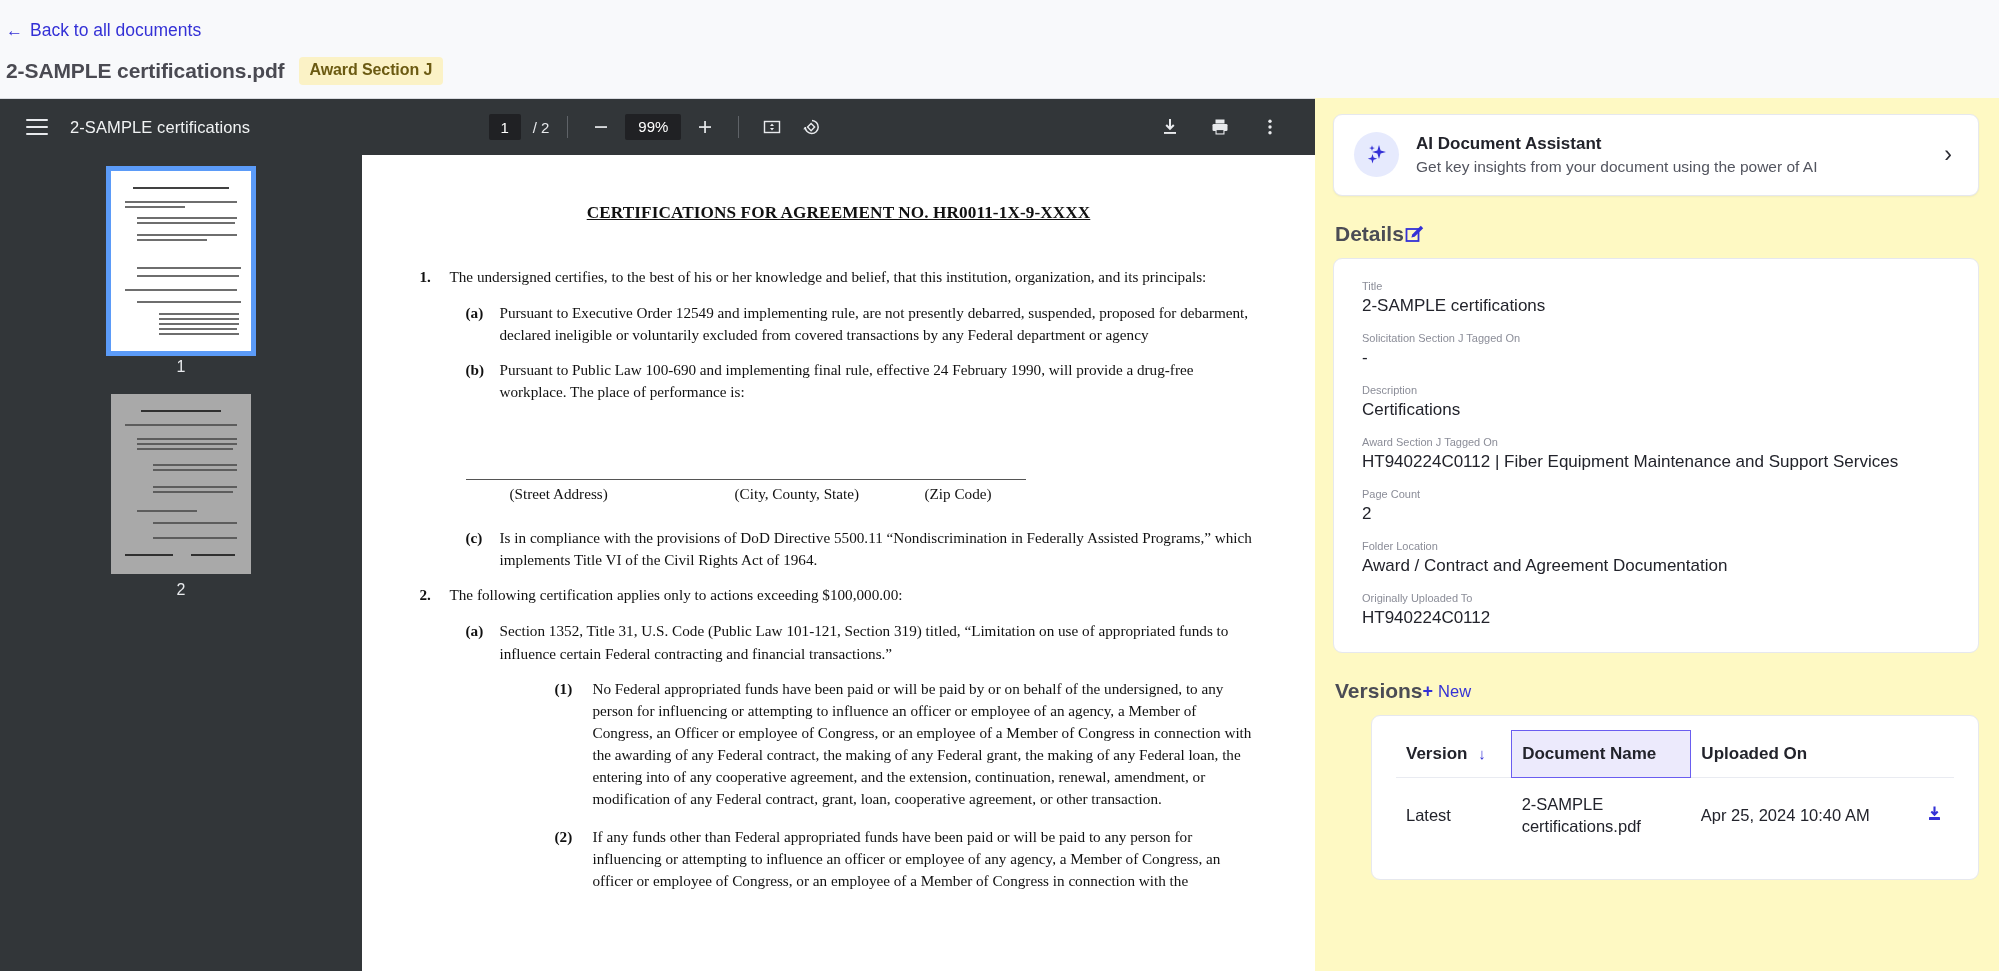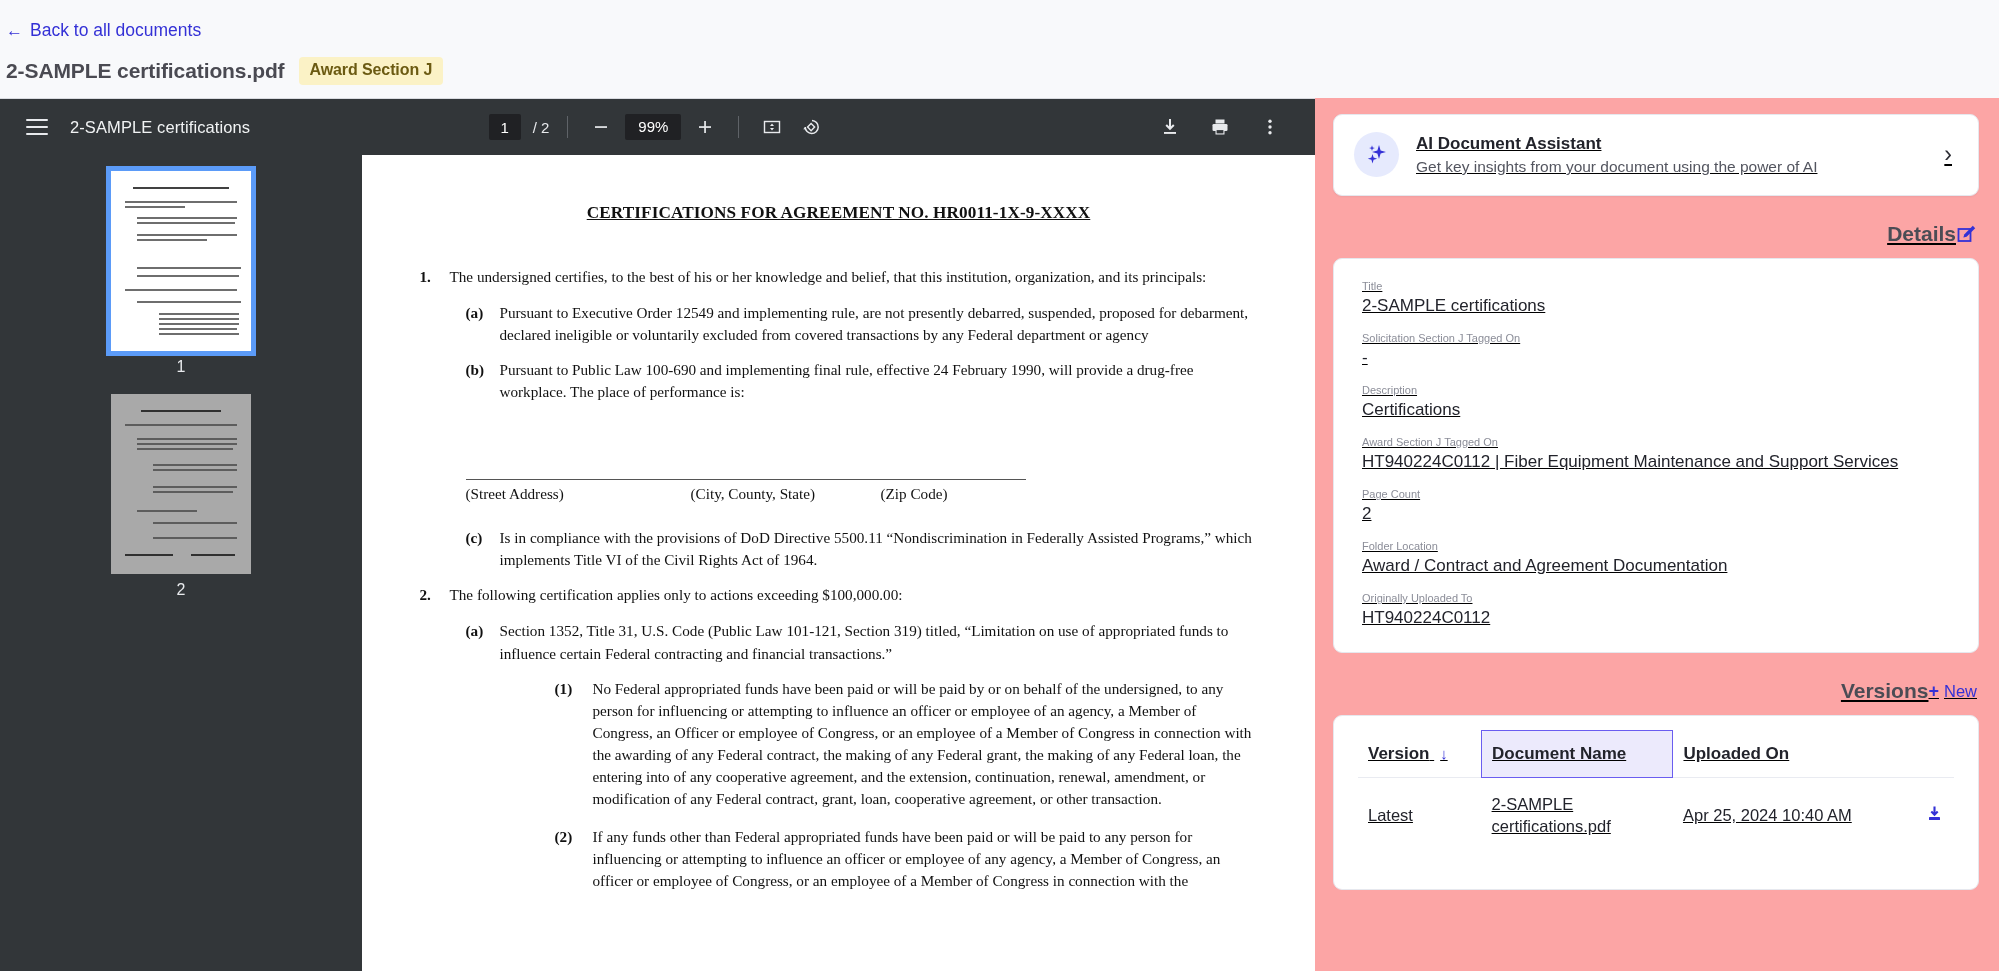--- a/index.html
+++ b/index.html
@@ -104,61 +104,61 @@
   .num-item { display: flex; gap: 14px; margin-bottom: 14px; }
   .num-item > .lbl { font-weight: bold; min-width: 16px; }
   .sub-item { display: flex; gap: 12px; margin: 0 0 13px 46px; }
   .sub-item > .lbl { font-weight: bold; min-width: 22px; }
   .subsub-item { display: flex; gap: 12px; margin: 0 0 16px 135px; }
   .subsub-item > .lbl { font-weight: bold; min-width: 26px; }
   .addr-rule { border-top: 1.4px solid #555; margin: 76px 0 3px 46px; width: 560px; }
   .addr-labels {
     display: flex; margin-left: 46px; width: 560px; margin-bottom: 22px;
   }
-  .addr-labels span:nth-child(1) { width: 225px; }
+  .addr-labels span:nth-child(1) { width: 225px; margin-left: 44px; }
   .addr-labels span:nth-child(2) { width: 190px; }
 
   
   .rightpanel {
-    flex: 1; background: #fca5a5; padding: 16px 20px 0 18px; overflow: hidden; text-decoration: underline;
+    flex: 1; background: #fef9c3; padding: 16px 20px 0 18px; overflow: hidden;
   }
   .card {
     background: #fff; border: 1px solid #e6e8ee; border-radius: 9px;
   }
   .ai-card {
     display: flex; align-items: center; gap: 17px; padding: 17px 20px 18px;
     cursor: pointer; box-shadow: 0 1px 2px rgba(20,20,50,.05);
   }
   .ai-ico {
     width: 45px; height: 45px; border-radius: 50%; background: #e6eafd;
     display: flex; align-items: center; justify-content: center; flex: 0 0 45px;
   }
   .ai-texts { flex: 1; }
   .ai-title { font-size: 17px; font-weight: bold; color: #22232b; margin-bottom: 4px; }
   .ai-sub { font-size: 15.5px; color: #53555f; }
   .chev { color: #2b2c33; font-size: 23px; line-height: 1; padding-right: 6px; }
 
   .sec-head {
-    display: flex; align-items: center; justify-content: flex-end;
+    display: flex; align-items: center; justify-content: flex-start;
     margin: 26px 2px 12px 2px;
   }
   .sec-title { font-size: 21px; font-weight: bold; color: #4b4c55; }
   .new-btn {
     color: #3431d6; font-size: 16.5px; display: flex; align-items: center; gap: 5px;
     cursor: pointer; font-weight: 500;
   }
   .plus { font-weight: bold; font-size: 18px; line-height: 1; }
 
   .details-card { padding: 21px 28px 24px; }
   .field { margin-bottom: 16px; }
   .field:last-child { margin-bottom: 0; }
   .f-label { font-size: 11px; color: #8b8d98; margin-bottom: 4px; }
   .f-value { font-size: 17px; color: #22232b; }
 
-  .versions-card { padding: 14px 24px 36px; }
+  .versions-card { padding: 14px 24px 26px; margin-left: 38px; }
   .vtable { width: 100%; border-collapse: collapse; }
   .vtable th {
     text-align: left; font-size: 17px; font-weight: bold; color: #22232b;
     padding: 13px 10px; vertical-align: middle;
   }
   .vtable th.sel-col {
     background: #eceafc; border: 1.6px solid #6a5df0; border-radius: 3px;
   }
   .sort-arrow { color: #3431d6; font-size: 15px; padding-left: 6px; }
   .vtable td {

